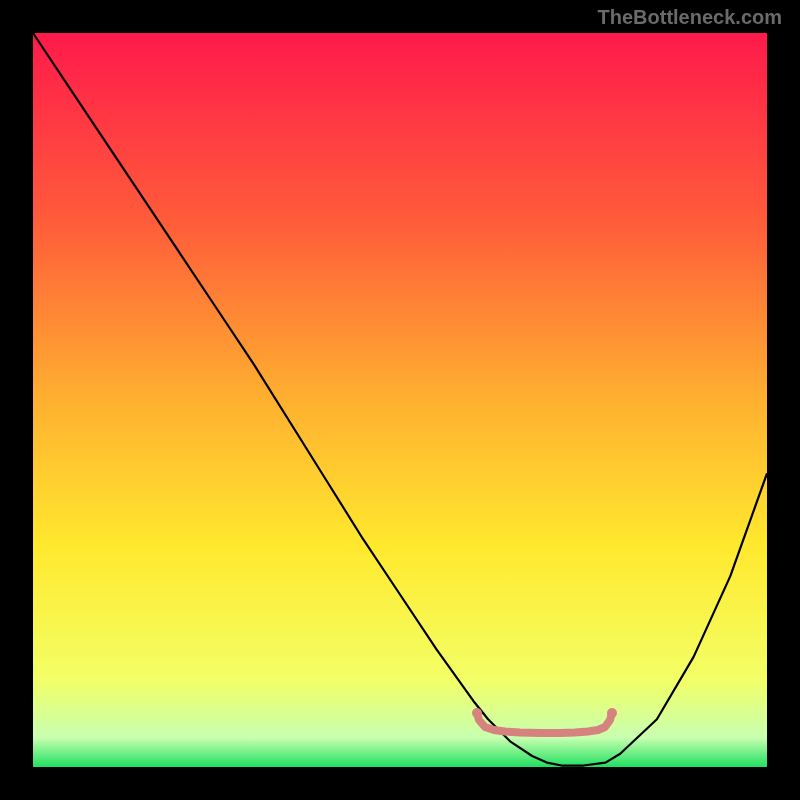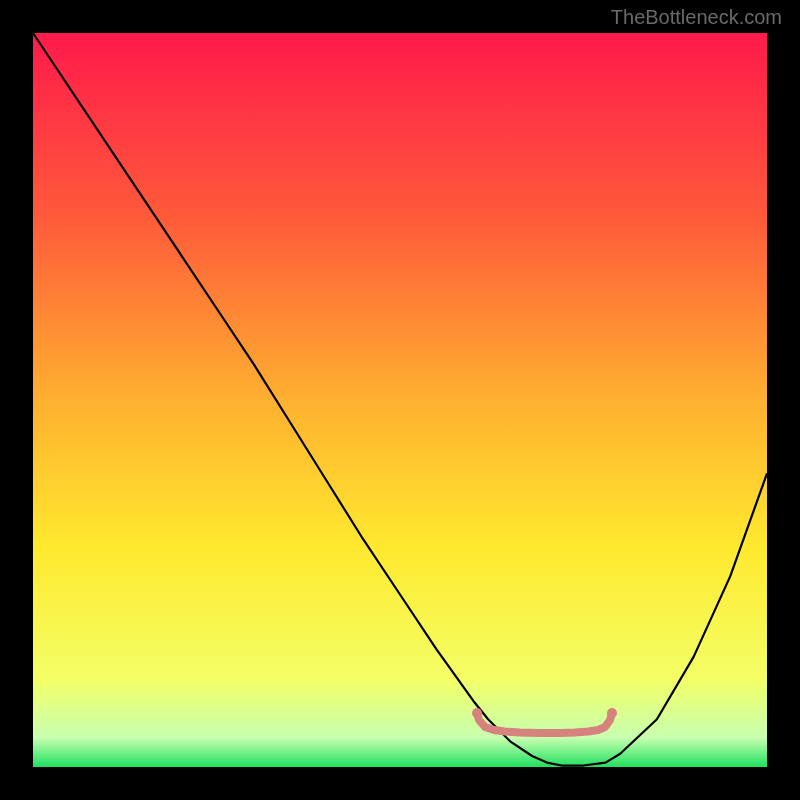--- a/index.html
+++ b/index.html
@@ -1,17 +1,17 @@
 <!DOCTYPE html>
 <html><head>
 <meta charset="utf-8">
 <style>
   * { margin: 0; padding: 0; box-sizing: border-box; }
   body { width: 800px; height: 800px; background: #000; position: relative; font-family: Arial, sans-serif; }
-  .watermark { position: absolute; top: 6px; right: 18px; color: #6a6a6a; font-size: 20px; font-weight: normal; z-index: 10; }
+  .watermark { position: absolute; top: 6px; right: 18px; color: #6a6a6a; font-size: 20px; font-weight: bold; z-index: 10; }
   .chart-wrap { position: absolute; top: 0; left: 0; width: 800px; height: 800px; }
   svg { display: block; }
 </style>
 </head>
 <body>
 
 <div class="watermark">TheBottleneck.com</div>
 
 <div class="chart-wrap">
   <svg id="chart-svg" width="800" height="800" viewBox="0 0 800 800">

